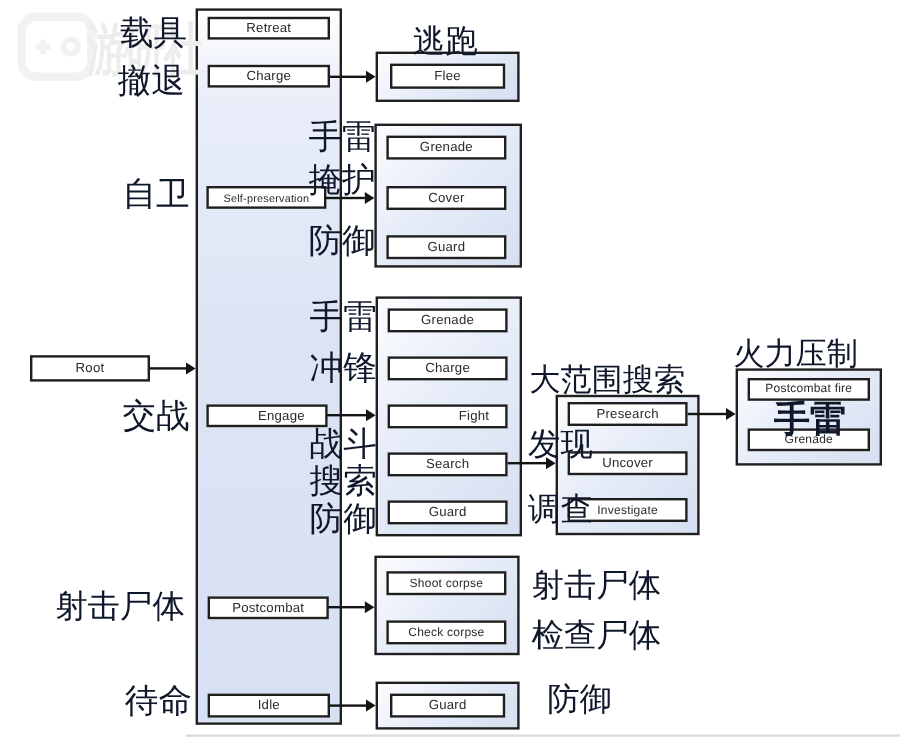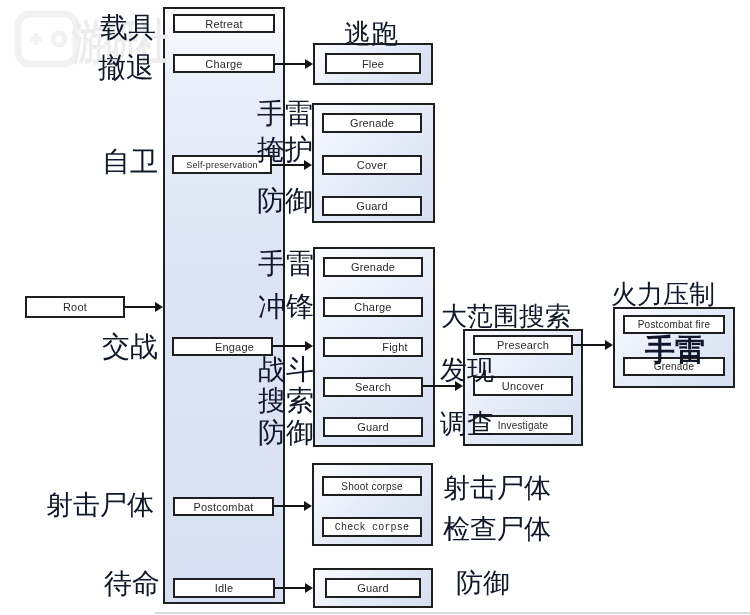--- a/index.html
+++ b/index.html
@@ -116,21 +116,21 @@
   <div class="arrow" style="left:573px;top:344px;width:32px;"></div>
   <div class="zh s26" style="left:611px;top:281px;">火力压制</div>
   <div class="frame" style="left:613px;top:307px;width:122px;height:81px;"></div>
   <div class="node mid" style="left:623px;top:315px;width:102px;height:19px;">Postcombat fire</div>
   <div class="node mid" style="left:623px;top:357px;width:102px;height:19px;">Grenade</div>
   <div class="zh big" style="left:645px;top:334px;">手雷</div>
 
   <div class="arrow" style="left:273px;top:505px;width:31px;"></div>
   <div class="frame" style="left:312px;top:463px;width:121px;height:83px;"></div>
   <div class="node mid" style="left:322px;top:476px;width:100px;height:20px;">Shoot corpse</div>
-  <div class="node mid" style="left:322px;top:517px;width:100px;height:20px;font-family:Liberation Mono, monospace;">Check corpse</div>
+  <div class="node mid" style="left:322px;top:517px;width:100px;height:20px;">Check corpse</div>
   <div class="zh s27" style="left:443px;top:474px;">射击尸体</div>
   <div class="zh s27" style="left:443px;top:515px;">检查尸体</div>
 
   <div class="arrow" style="left:275px;top:587px;width:30px;"></div>
   <div class="frame" style="left:313px;top:568px;width:120px;height:40px;"></div>
   <div class="node" style="left:325px;top:578px;width:96px;height:20px;">Guard</div>
   <div class="zh s27" style="left:456px;top:569px;">防御</div>
 
 </div>
 

